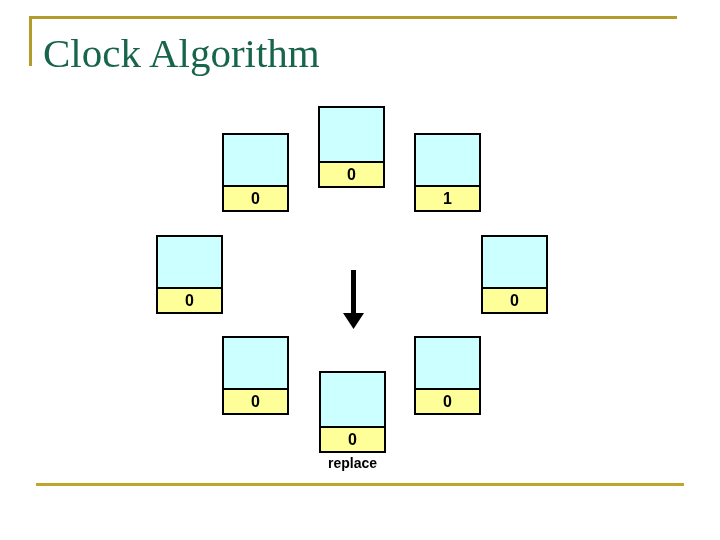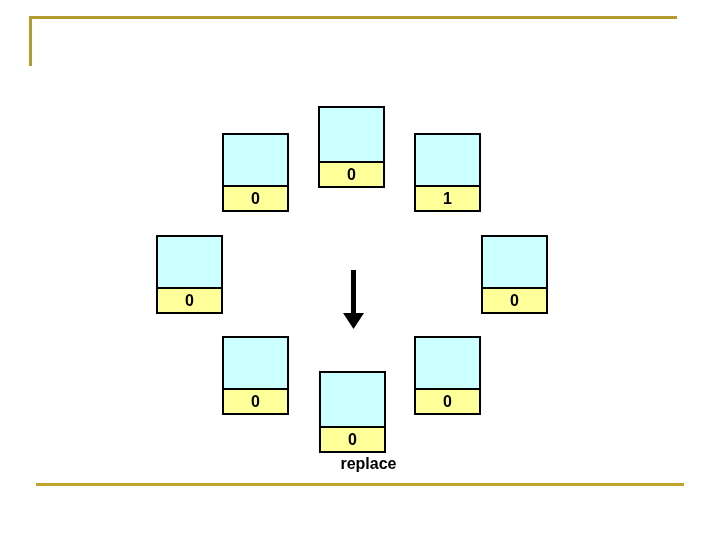--- a/index.html
+++ b/index.html
@@ -73,37 +73,38 @@
   }
   
   .clock-hand {
     position: absolute;
     left: 339px; top: 267px;
     width: 28px; height: 64px;
   }
   
   .replace-label {
     position: absolute;
-    left: 316px; top: 455px;
+    left: 300px; top: 455px;
     width: 105px;
     text-align: center;
     color: #000000;
     font-weight: bold;
-    font-size: 16px;
+    font-size: 14px;
   }
 </style>
 </head>
 <body>
 
 <div class="slide">
 
   <div class="rule-top"></div>
   <div class="rule-left"></div>
   <div class="rule-bottom"></div>
 
+  <h1 class="title">Clock Algorithm</h1>
 
   <div class="frame tall" style="left:318px; top:106px;">
     <div class="frame-page"></div>
     <div class="frame-bit">0</div>
   </div>
 
   <div class="frame" style="left:222px; top:133px;">
     <div class="frame-page"></div>
     <div class="frame-bit">0</div>
   </div>

